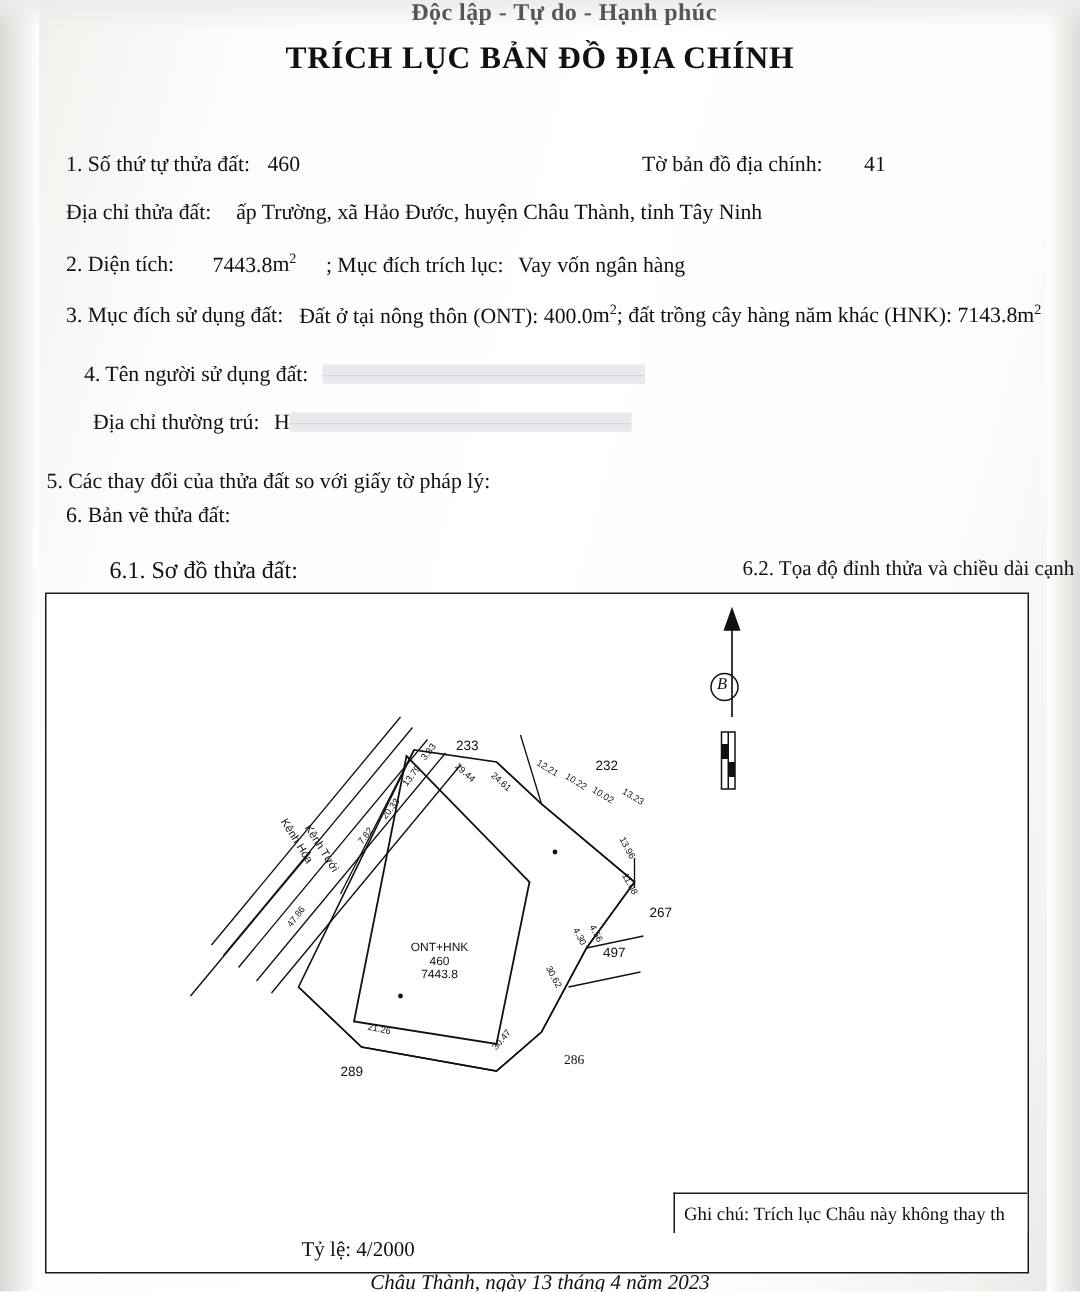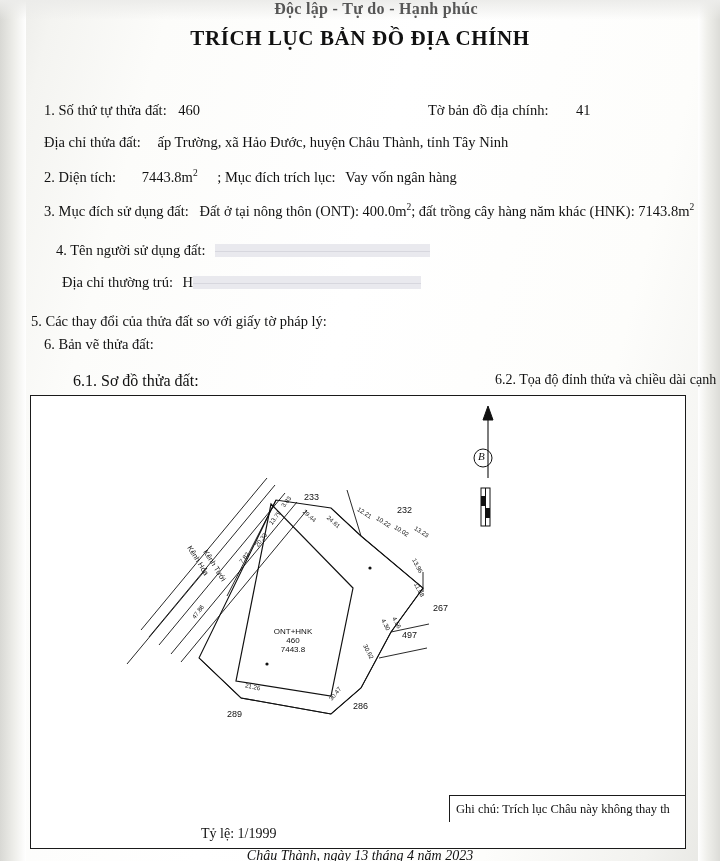--- a/index.html
+++ b/index.html
@@ -285,21 +285,21 @@
         <rect x="454.5" y="112" width="4.5" height="10" fill="#111" stroke="none"></rect>
       </g>
     </svg>
 
     <div class="north-mark" style="left:447px; top:54px; font-size:11px; font-style:italic;">B</div>
 
     <div class="parcel-label" style="left:273px; top:96px;text-align:right;">233</div>
     <div class="parcel-label" style="left:366px; top:109px;">232</div>
     <div class="parcel-label" style="left:402px; top:207px;">267</div>
     <div class="parcel-label" style="left:371px; top:234px;">497</div>
-    <div class="parcel-label" style="left:322px; top:305px;">286</div>
+    <div class="parcel-label" style="left:345px; top:305px;font-family:Liberation Serif, serif;">286</div>
     <div class="parcel-label" style="left:196px; top:313px;">289</div>
 
     <div class="center-label" style="left:222px; top:192px; width:80px;margin-top:39px;">
       <div>ONT+HNK</div>
       <div>460</div>
       <div>7443.8</div>
     </div>
 
     <div class="road-name" style="left:162px; top:148px; transform:rotate(58deg); transform-origin:left top;">Kênh Hóa</div>
     <div class="road-name" style="left:178px; top:152px; transform:rotate(58deg); transform-origin:left top;">Kênh Tưới</div>
@@ -319,21 +319,21 @@
 
     <div class="edge-dim" style="left:379px; top:166px; transform:rotate(62deg);">13.96</div>
     <div class="edge-dim" style="left:381px; top:190px; transform:rotate(62deg);">11.08</div>
     <div class="edge-dim" style="left:349px; top:225px; transform:rotate(62deg);">4.30</div>
     <div class="edge-dim" style="left:360px; top:223px; transform:rotate(62deg);">4.56</div>
     <div class="edge-dim" style="left:330px; top:252px; transform:rotate(62deg);">30.62</div>
 
     <div class="edge-dim" style="left:296px; top:294px; transform:rotate(-50deg);">30.47</div>
     <div class="edge-dim" style="left:214px; top:287px; transform:rotate(12deg);">21.26</div>
 
-    <div id="scale-label">Tỷ lệ: 1/1999</div>
+    <div id="scale-label">Tỷ lệ: 4/2000</div>
 
     <div id="note-box">
       <div>Ghi chú: Trích lục Châu này không thay th</div>
     </div>
   </div>
 
   <div id="footer-place">Châu Thành, ngày  13  tháng  4  năm 2023</div>
 </div>
 
 </body></html>

